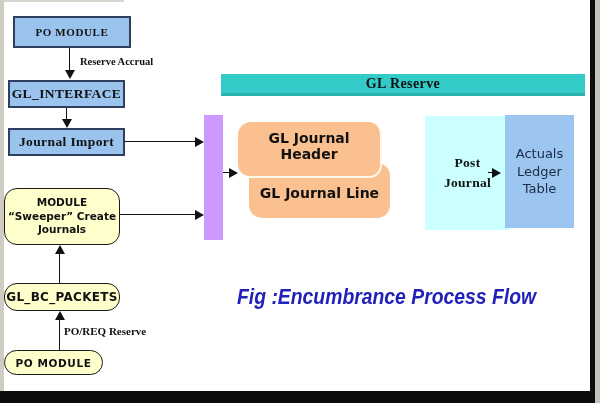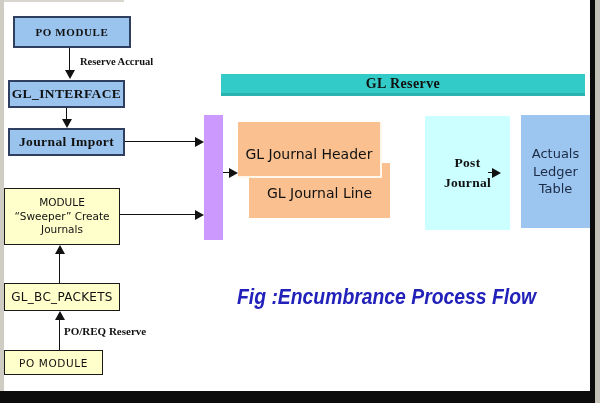--- a/index.html
+++ b/index.html
@@ -12,21 +12,21 @@
   .frame-left   { position:absolute; left:0; top:0; width:4px;  height:391px; background:#cfccc4; }
   .frame-topsliver { position:absolute; left:4px; top:0; width:120px; height:2px; background:#d8d6ce; }
   .frame-right-black { position:absolute; left:590px; top:0; width:5px; height:403px; background:#0c0c0c; }
   .frame-right-gray  { position:absolute; left:595px; top:0; width:5px; height:403px; background:#c4c2b8; }
   .frame-bottom-black{ position:absolute; left:0; top:391px; width:595px; height:12px; background:#0c0c0c; }
 
   
   .box { position:absolute; display:flex; align-items:center; justify-content:center;
          text-align:center; color:#111; box-sizing:border-box; }
   .serifbold { font-family:"Liberation Serif", serif; font-weight:bold; }
-  .comic { font-family:"DejaVu Sans", sans-serif; font-weight:normal; }
+  .comic { font-family:"DejaVu Sans", sans-serif; font-weight:bold;border-radius:13px; }
 
   .bluebox  { background:#9ac4ee; border:2px solid #2f3f5f; }
   .creambox { background:#ffffcc; border:1px solid #1a1a1a; }
 
   .po-top        { left:13px;  top:16px;  width:118px; height:32px; font-size:11px; letter-spacing:.6px; }
   .gl-interface  { left:8px;   top:80px;  width:117px; height:28px; font-size:13.5px; letter-spacing:.4px; }
   .journal-import{ left:8px;   top:128px; width:117px; height:28px; font-size:13.5px; letter-spacing:.4px; }
   .glswpr        { left:4px;   top:188px; width:116px; height:57px; font-size:10.5px; line-height:1.3; }
   .gl-bc         { left:4px;   top:283px; width:116px; height:28px; font-size:12px; letter-spacing:.3px; }
   .po-bottom     { left:4px;   top:350px; width:99px;  height:25px; font-size:10.5px; letter-spacing:.6px; }
@@ -44,21 +44,21 @@
   .orangebox { background:#fac090; }
   .j-line   { left:249px; top:163px; width:141px; height:55px; z-index:1;
               font-size:14px; align-items:flex-end; padding-bottom:17px; }
   .j-header { left:238px; top:122px; width:144px; height:56px; z-index:2;
               font-size:14px; border-right:2px solid #fff6ec; border-bottom:2px solid #fff6ec;
               align-items:flex-end; padding-bottom:14px; }
 
   .post-journal { left:403px; top:116px; width:85px; height:114px; background:#ccffff;
                   font-size:13.5px; line-height:1.45; letter-spacing:.3px;margin-left:22px; }
   .post-journal .inner { width:60px; }
-  .actuals { left:521px; top:115px; width:69px; height:113px; background:#9cc5f0;
+  .actuals { left:505px; top:115px; width:69px; height:113px; background:#9cc5f0;
              font-family:"DejaVu Sans", sans-serif; font-size:13px; line-height:1.35; color:#1c2b46; }
 
   
   .caption { position:absolute; left:237px; top:284px; color:#2222bb;
              font-family:"Liberation Sans", sans-serif; font-weight:bold; font-style:italic;
              font-size:22px; white-space:nowrap; transform:scaleX(0.88); transform-origin:left center; }
 
   
   .hline { position:absolute; height:0; border-top:1.5px solid #111; }
   .vline { position:absolute; width:0; border-left:1.5px solid #111; }

